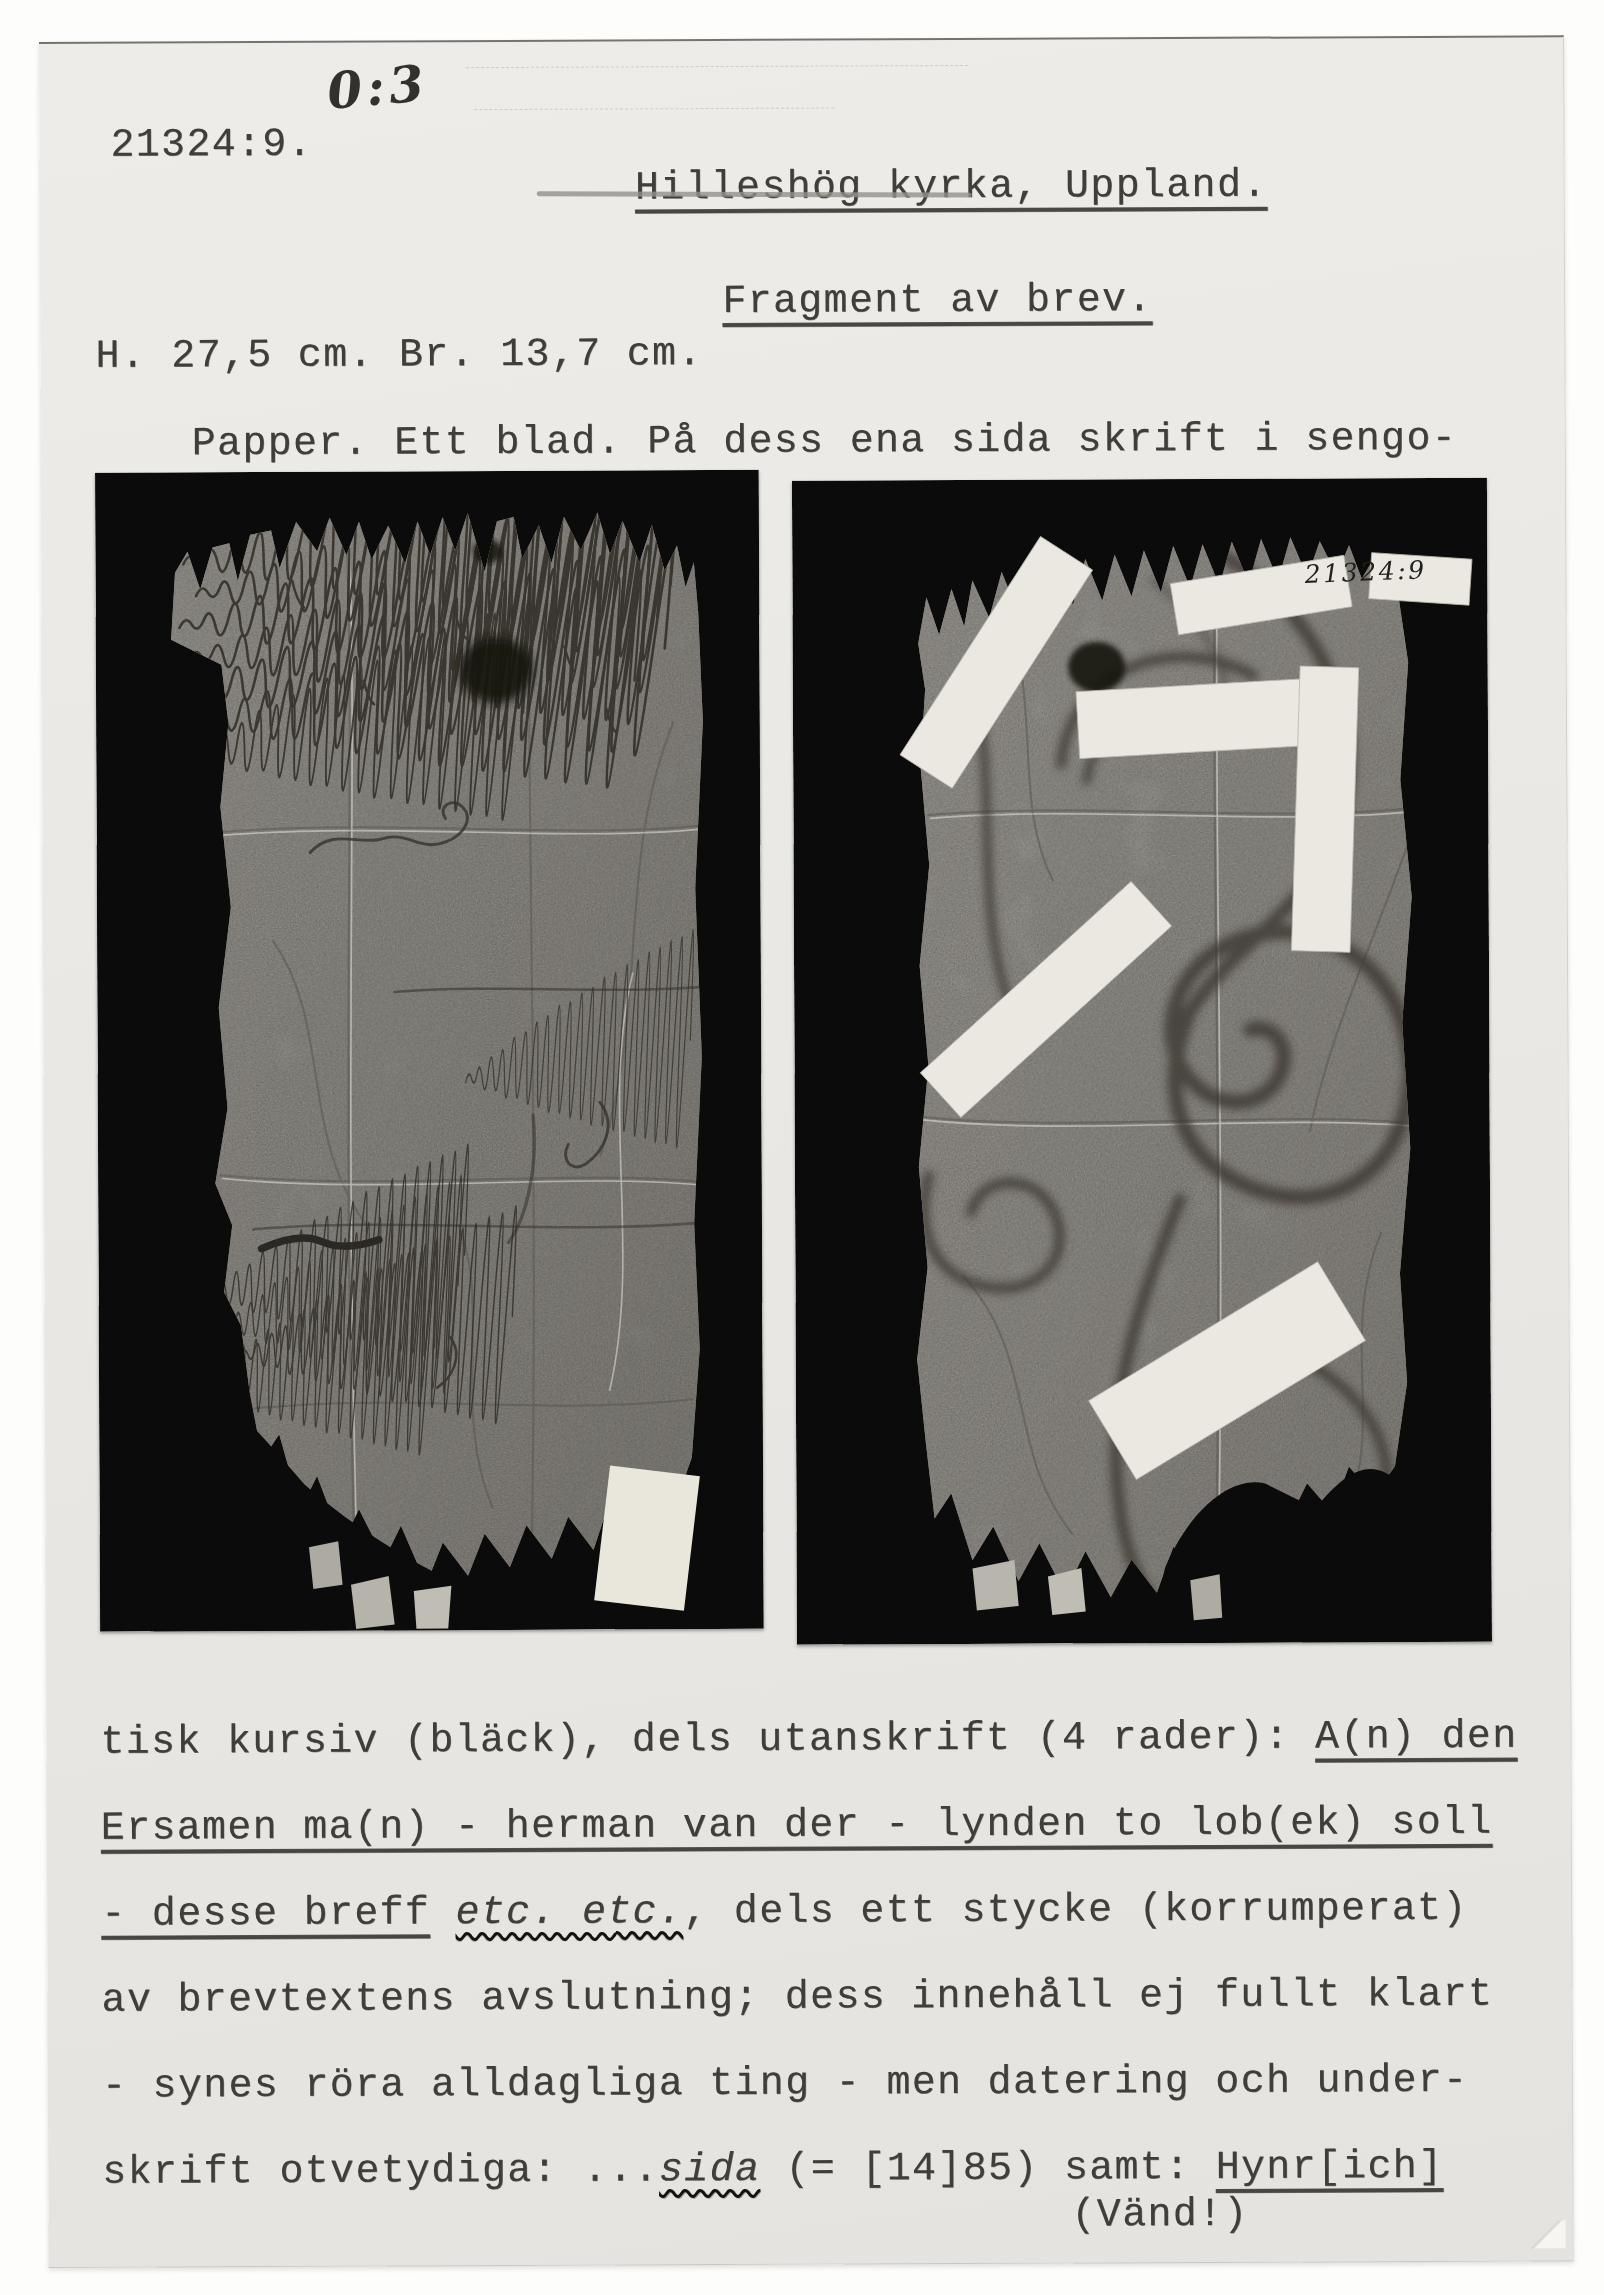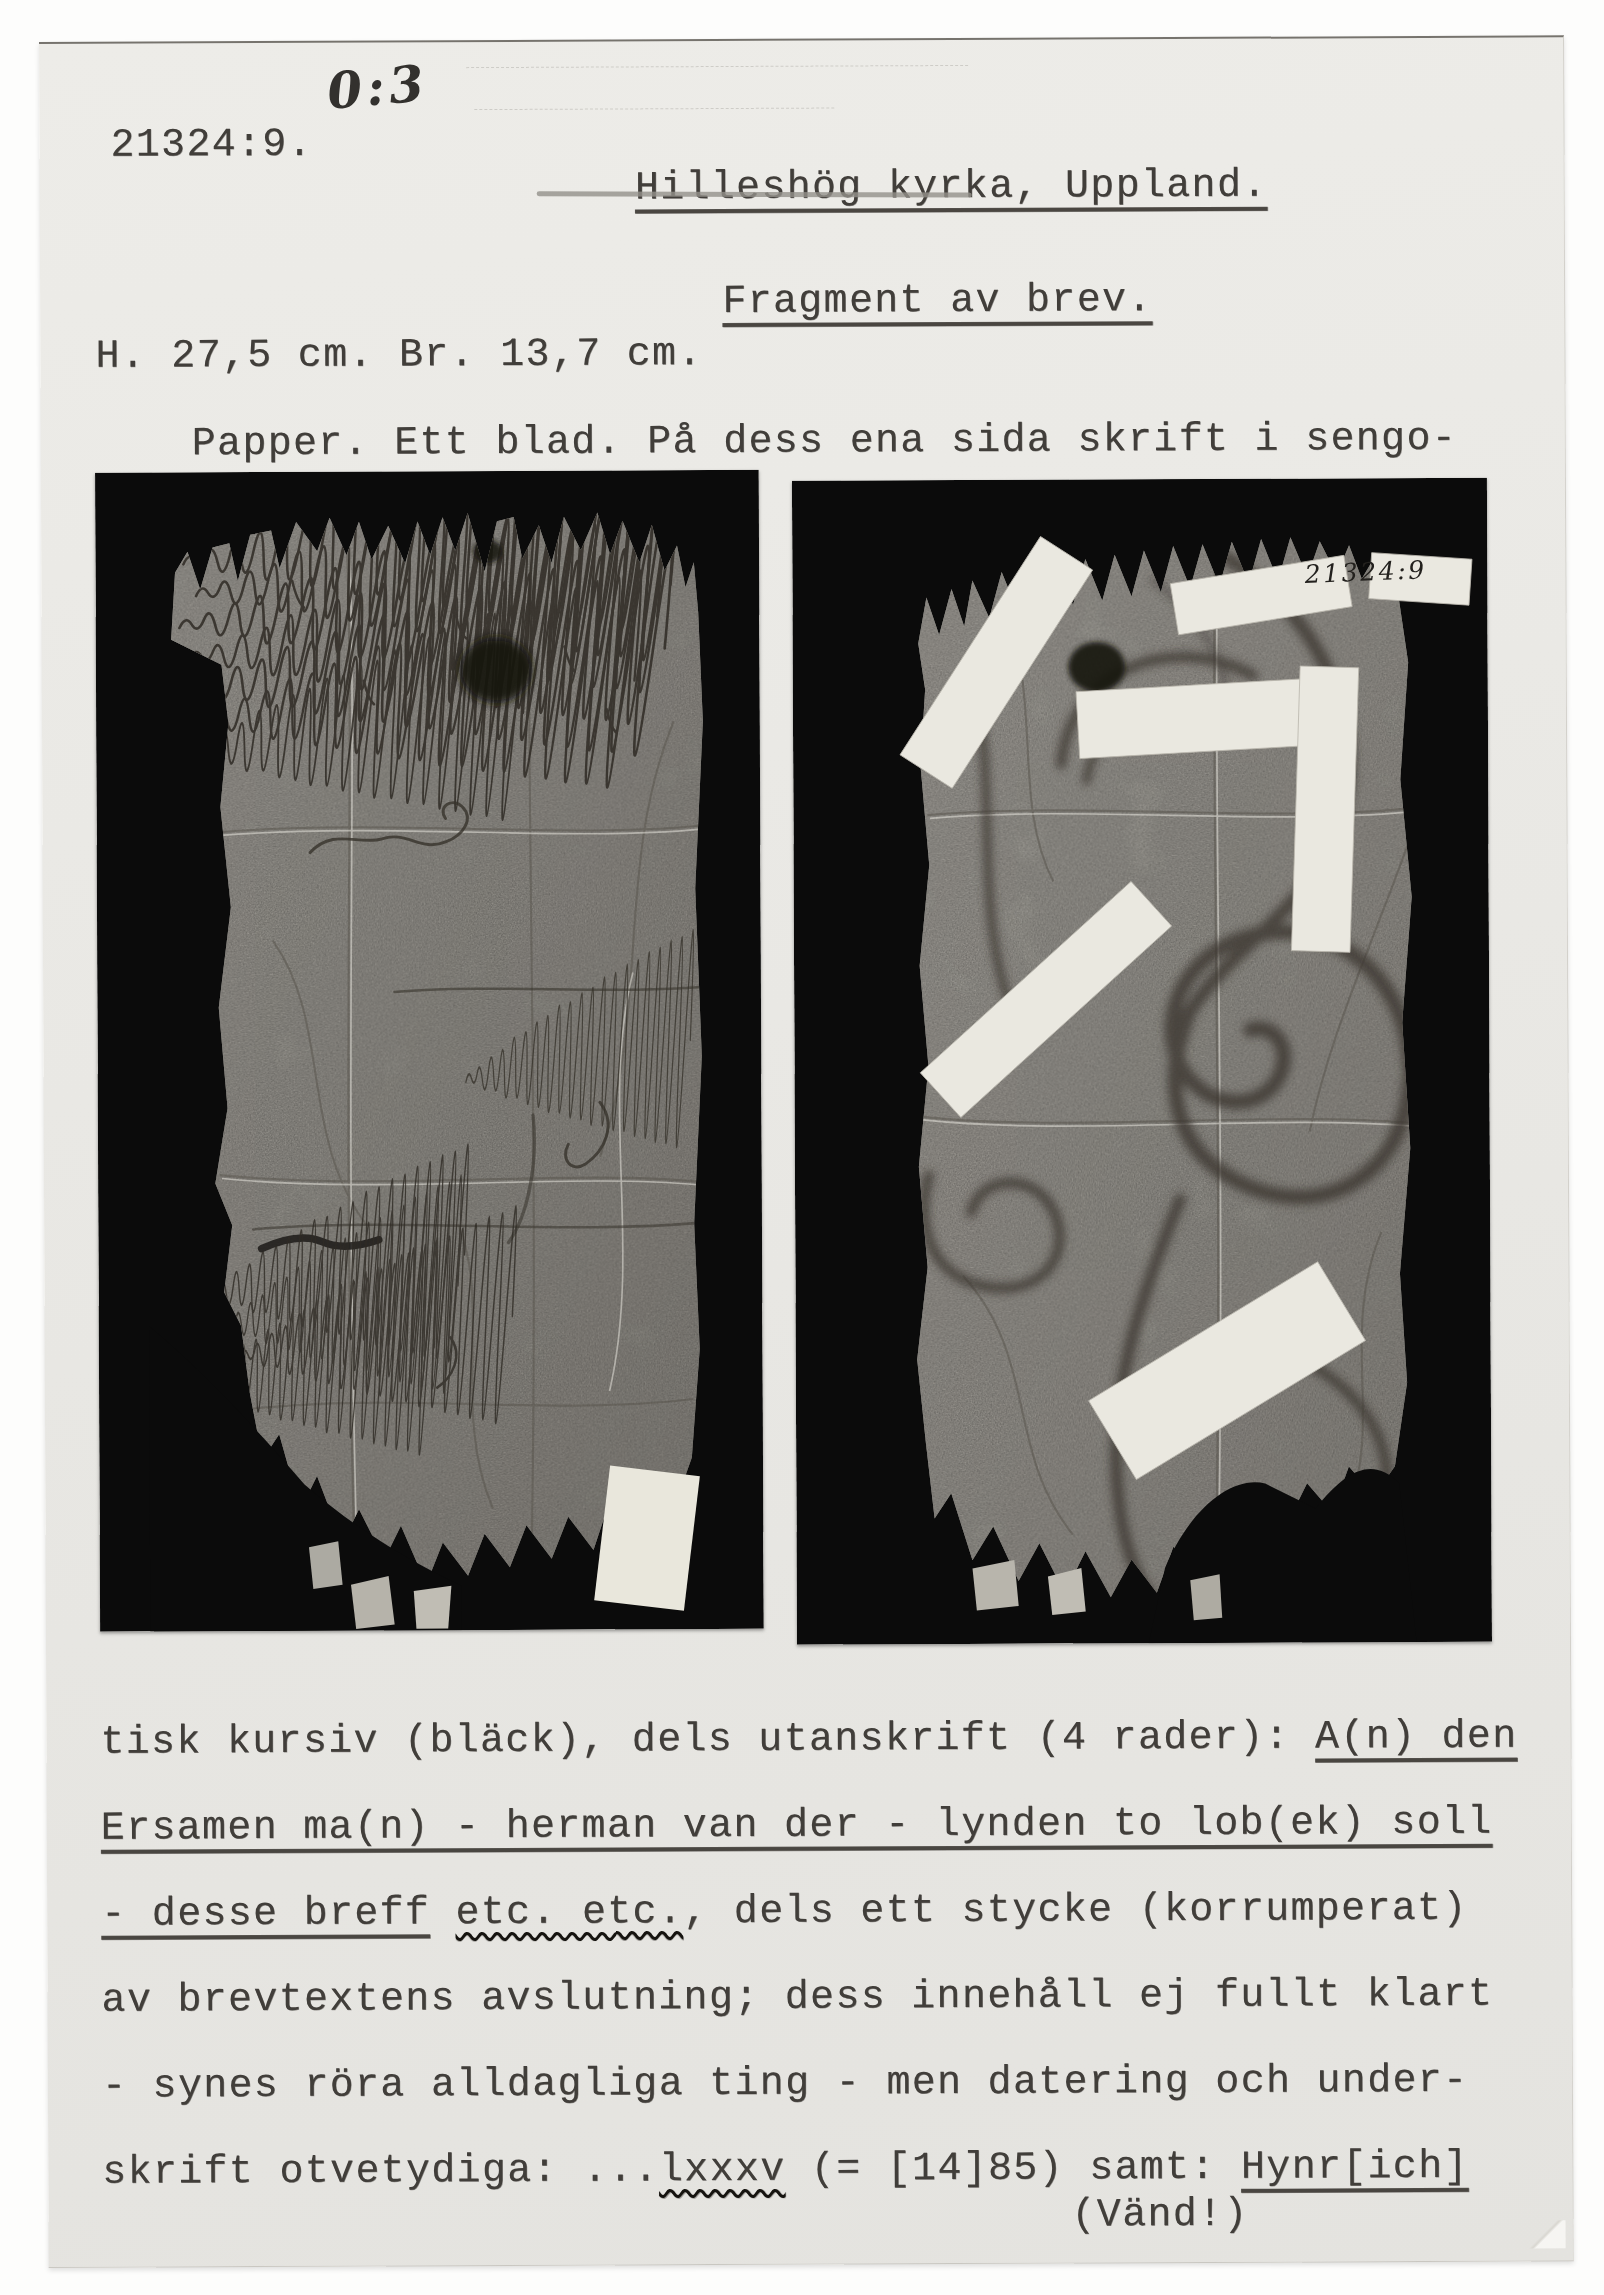--- a/index.html
+++ b/index.html
@@ -34,20 +34,21 @@
   }
   .u-typed{
     text-decoration-line:underline;text-decoration-style:solid;
     text-decoration-thickness:4.2px;text-underline-offset:11px;
     text-decoration-color:rgba(58,55,50,.82);
   }
   .u-pen{
     text-decoration-line:underline;text-decoration-style:wavy;
     text-decoration-thickness:3.3px;text-underline-offset:9.2px;
     text-decoration-color:#15130f;
+    font-style:italic;
   }
   .u-none{text-decoration:none;}
   .handnote{
     position:absolute;font-family:"DejaVu Serif",serif;font-style:italic;
     font-size:50px;font-weight:bold;color:#33312e;letter-spacing:4.2px;
     transform:rotate(-5deg);
   }
   .pencil-underline{
     position:absolute;height:5px;background:#93918b;border-radius:2.5px;
     transform:rotate(.4deg);opacity:.8;
@@ -276,20 +277,20 @@
       <text x="612" y="122" font-family="DejaVu Serif, serif" font-style="italic" font-size="30" letter-spacing="3" fill="#23211e" transform="rotate(-2 690 115)">21324:9</text>
     </svg>
   </figure>
 
   <div class="body-block">
     <div class="body-line"><span class="u-none">tisk kursiv (bläck), dels utanskrift (4 rader): </span><span class="u-typed">A(n) den</span></div>
     <div class="body-line"><span class="u-typed">Ersamen ma(n) - herman van der - lynden to lob(ek) soll</span></div>
     <div class="body-line"><span class="u-typed">- desse breff</span><span class="u-none"> </span><span class="u-pen">etc. etc.</span><span class="u-none">, dels ett stycke (korrumperat)</span></div>
     <div class="body-line"><span class="u-none">av brevtextens avslutning; dess innehåll ej fullt klart</span></div>
     <div class="body-line"><span class="u-none">- synes röra alldagliga ting - men datering och under-</span></div>
-    <div class="body-line"><span class="u-none">skrift otvetydiga: ...</span><span class="u-pen">lxxxv</span><span class="u-none"> (= [14]85) samt: </span><span class="u-typed">Hynr[ich]</span></div>
+    <div class="body-line"><span class="u-none">skrift otvetydiga: ...</span><span class="u-pen">sida</span><span class="u-none"> (= [14]85) samt: </span><span class="u-typed">Hynr[ich]</span></div>
   </div>
 
   <div class="typed" style="left:1023px;top:2153px;">(Vänd!)</div>
 
   <div class="corner-fold"></div>
 </div>
 
 
 </body></html>

